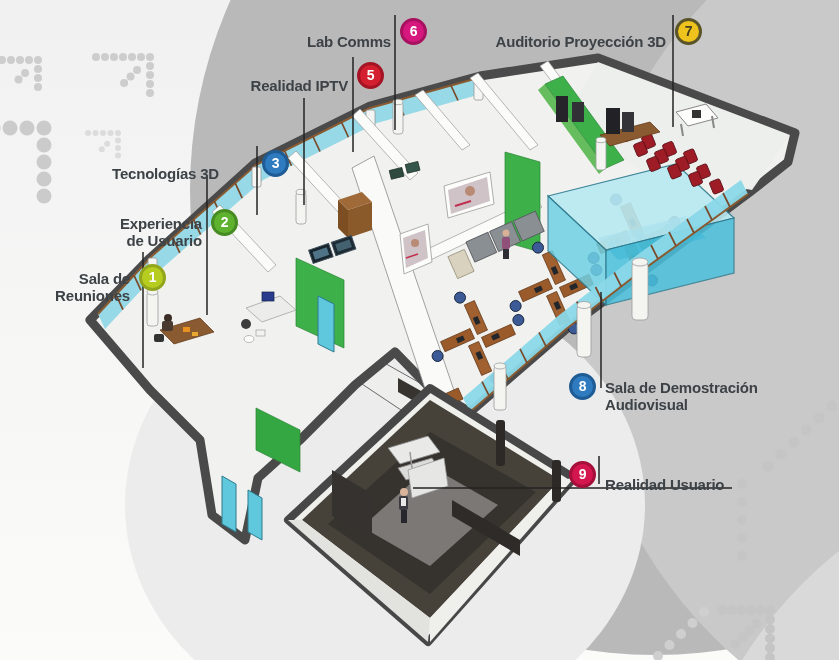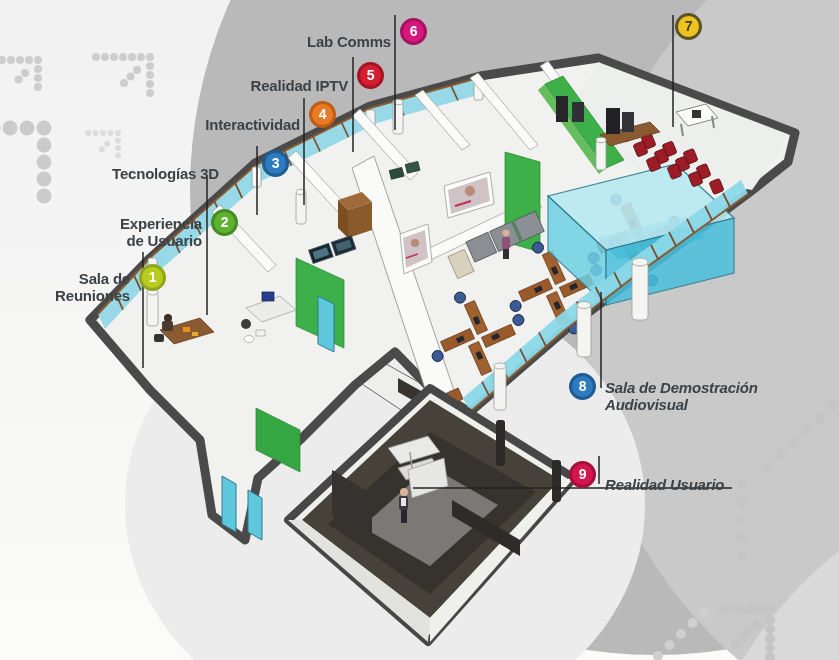--- a/index.html
+++ b/index.html
@@ -8,21 +8,21 @@
     font-family:"Liberation Sans","DejaVu Sans",sans-serif;
     background:#f2f2f2;
   }
   #plan-svg{position:absolute;left:0;top:0;}
   .lbl{
     position:absolute; display:flex; align-items:center; gap:9px;
     color:#3d4247; font-weight:bold; font-size:15px; line-height:17px;
     letter-spacing:-0.2px; white-space:pre; z-index:3;
   }
   .lbl .txt{text-align:right;margin-top:20px;}
-  .lbl.left .txt{text-align:left;font-style:italic;}
+  .lbl.left .txt{text-align:left;}
   .badge{
     width:27px;height:27px;box-sizing:border-box;border-radius:50%;
     border:3px solid #000; display:flex;align-items:center;justify-content:center;
     font-size:14px;font-weight:bold;flex:none;
   }
   
   #lb1{right:673px;top:250px;}
   #lb2{right:601px;top:195px;}
   #lb3{right:550px;top:145px;gap:43px;}
   #lb4{right:503px;top:96px;}
@@ -407,36 +407,33 @@
   <div class="txt"><span>Experiencia</span>
 <span>de Usuario</span></div>
   <div class="badge" style="background: rgb(95, 178, 45); border-color: rgb(71, 140, 34); color: rgb(255, 255, 255);">2</div>
 </div>
 
 <div class="lbl" id="lb3">
   <div class="txt"><span>Tecnologías 3D</span></div>
   <div class="badge" style="background: rgb(46, 123, 192); border-color: rgb(31, 92, 149); color: rgb(255, 255, 255);">3</div>
 </div>
 
-<div class="lbl" id="lb4">
-  <div class="txt"><span>Interactividad</span></div>
-  <div class="badge" style="background: rgb(232, 123, 37); border-color: rgb(192, 92, 20); color: rgb(255, 255, 255);">4</div>
-</div>
 
 <div class="lbl" id="lb5">
   <div class="txt"><span>Realidad IPTV</span></div>
   <div class="badge" style="background: rgb(212, 31, 48); border-color: rgb(165, 20, 36); color: rgb(255, 255, 255);">5</div>
 </div>
 
 <div class="lbl" id="lb6">
   <div class="txt"><span>Lab Comms</span></div>
   <div class="badge" style="background: rgb(214, 23, 126); border-color: rgb(168, 17, 96); color: rgb(255, 255, 255);">6</div>
 </div>
 
 <div class="lbl" id="lb7">
+  <div class="txt"><span>Auditorio Proyección 3D</span></div>
   <div class="badge" style="background: rgb(238, 195, 29); border-color: rgb(90, 84, 40); color: rgb(69, 63, 29);">7</div>
 </div>
 
 <div class="lbl left" id="lb8">
   <div class="badge" style="background: rgb(46, 123, 192); border-color: rgb(31, 92, 149); color: rgb(255, 255, 255);">8</div>
   <div class="txt"><span>Sala de Demostración</span>
 <span>Audiovisual</span></div>
 </div>
 
 <div class="lbl left" id="lb9">

